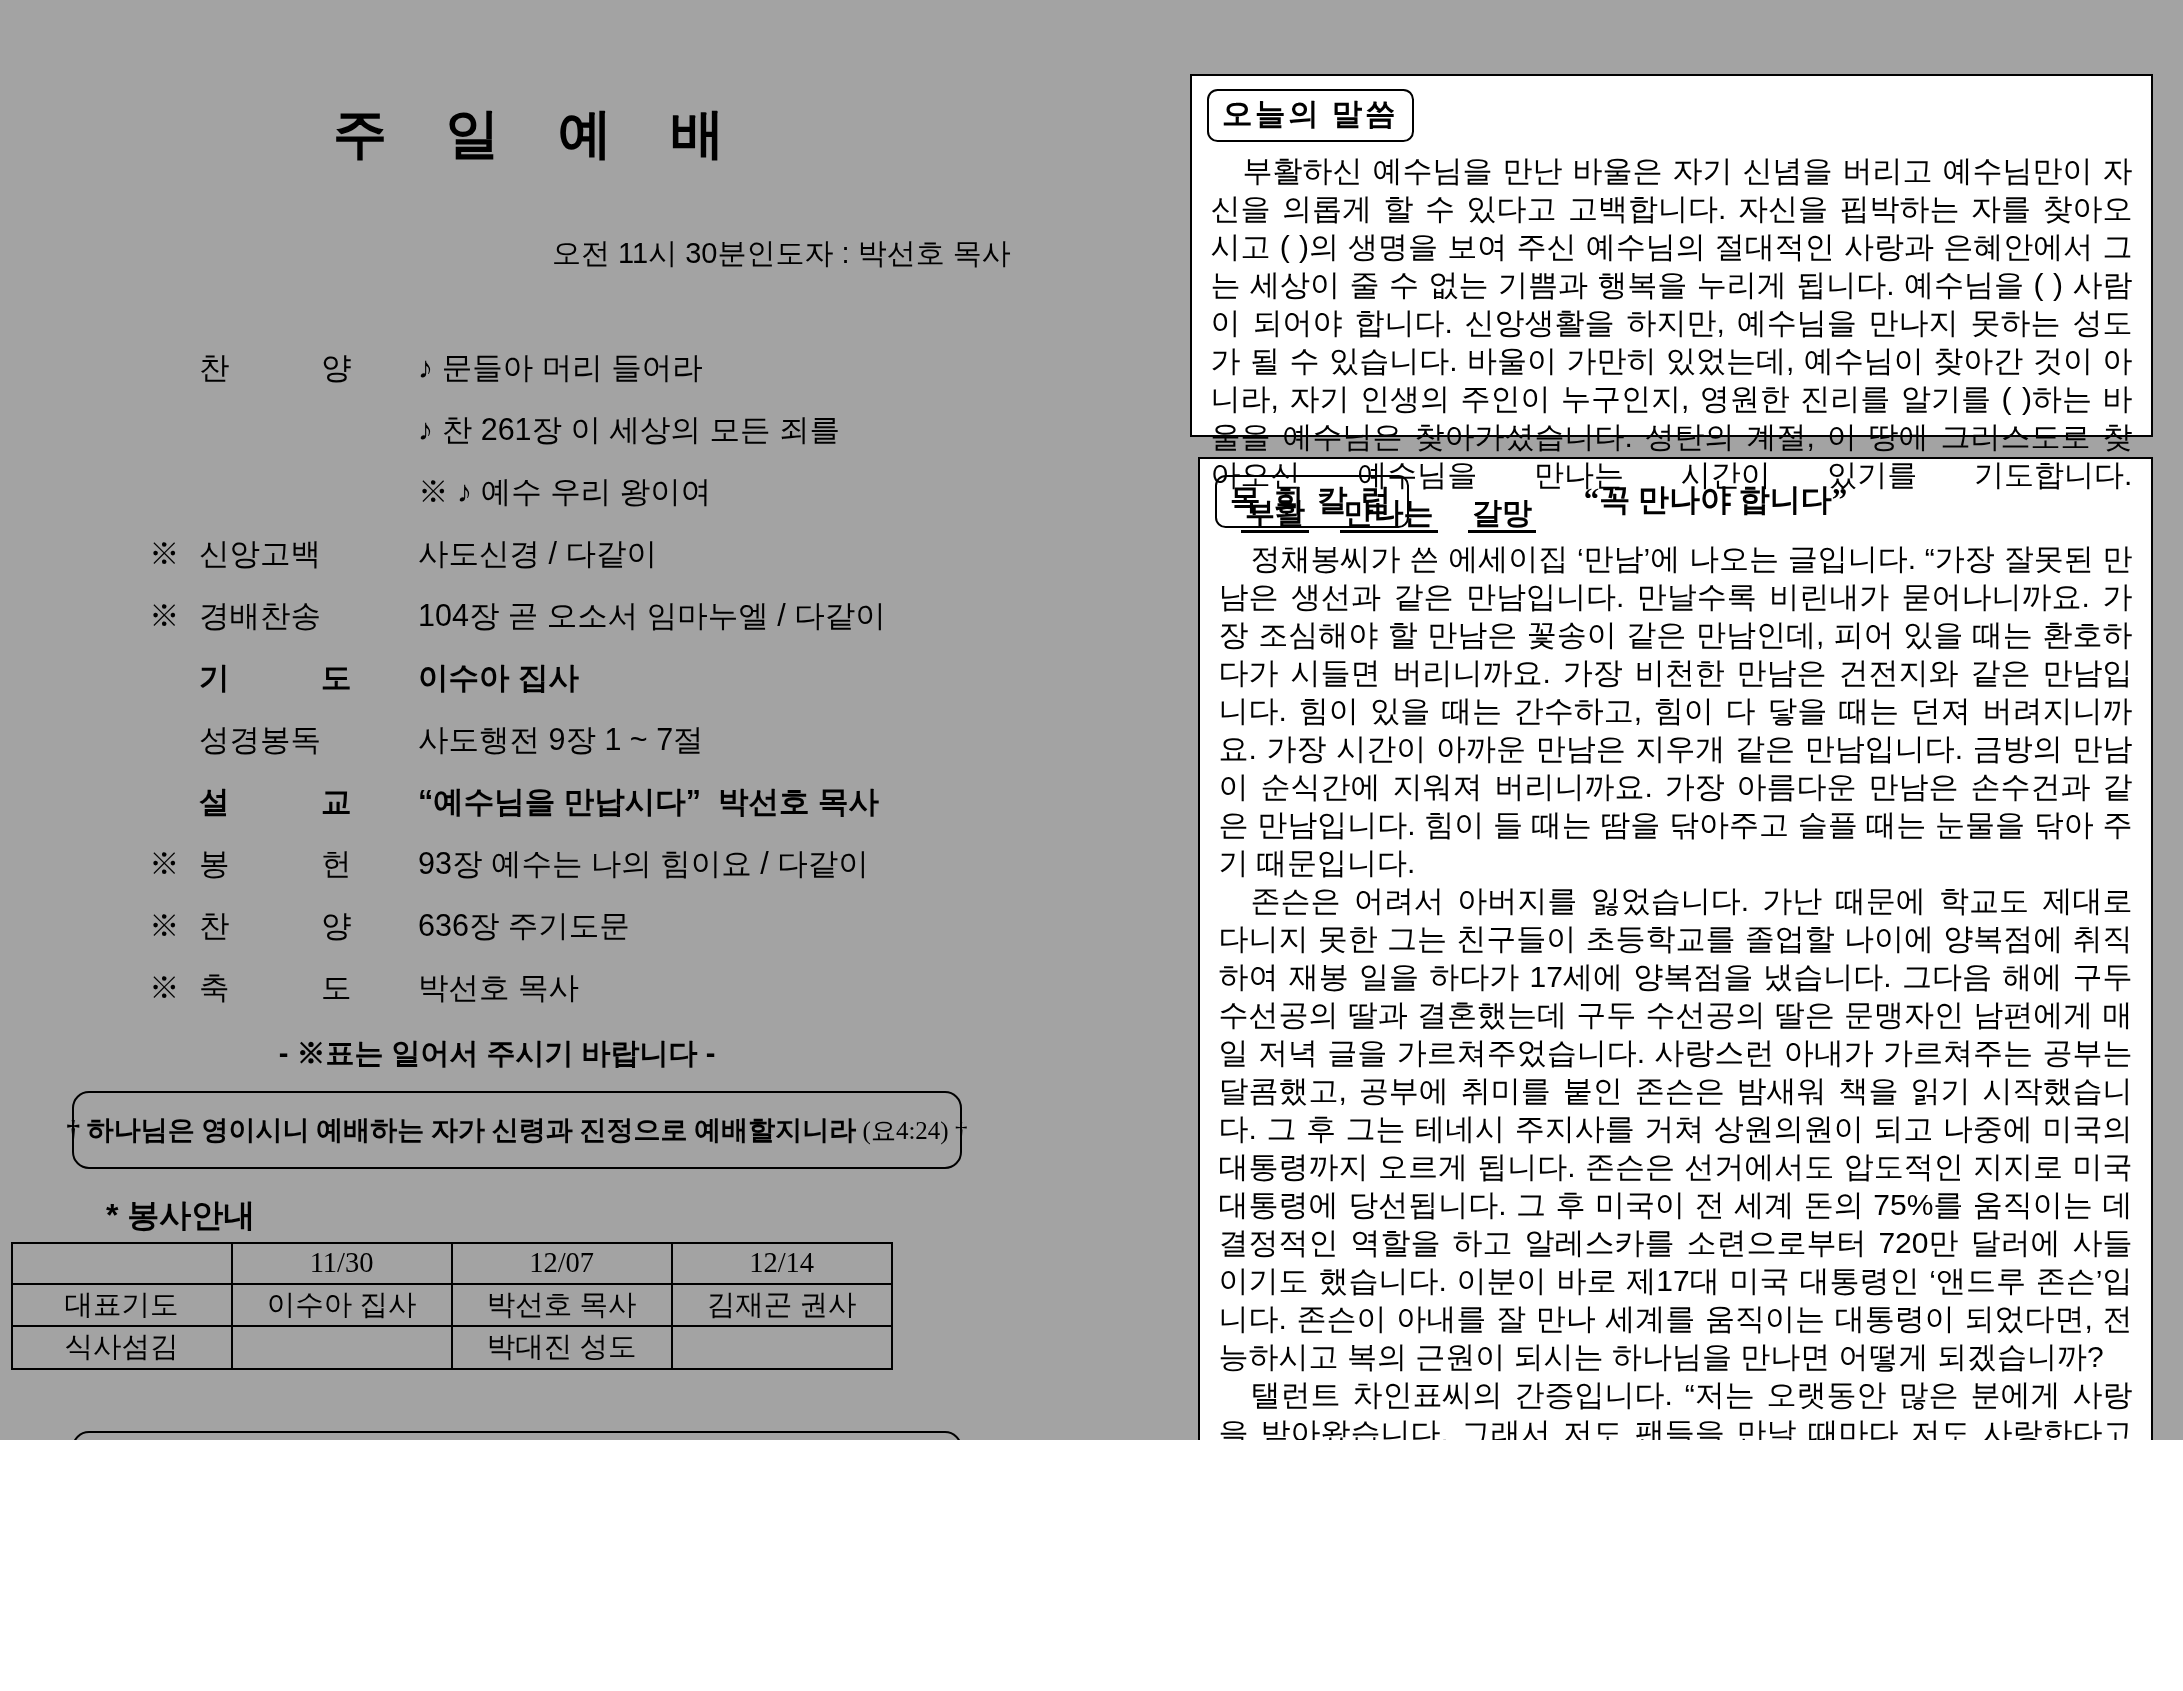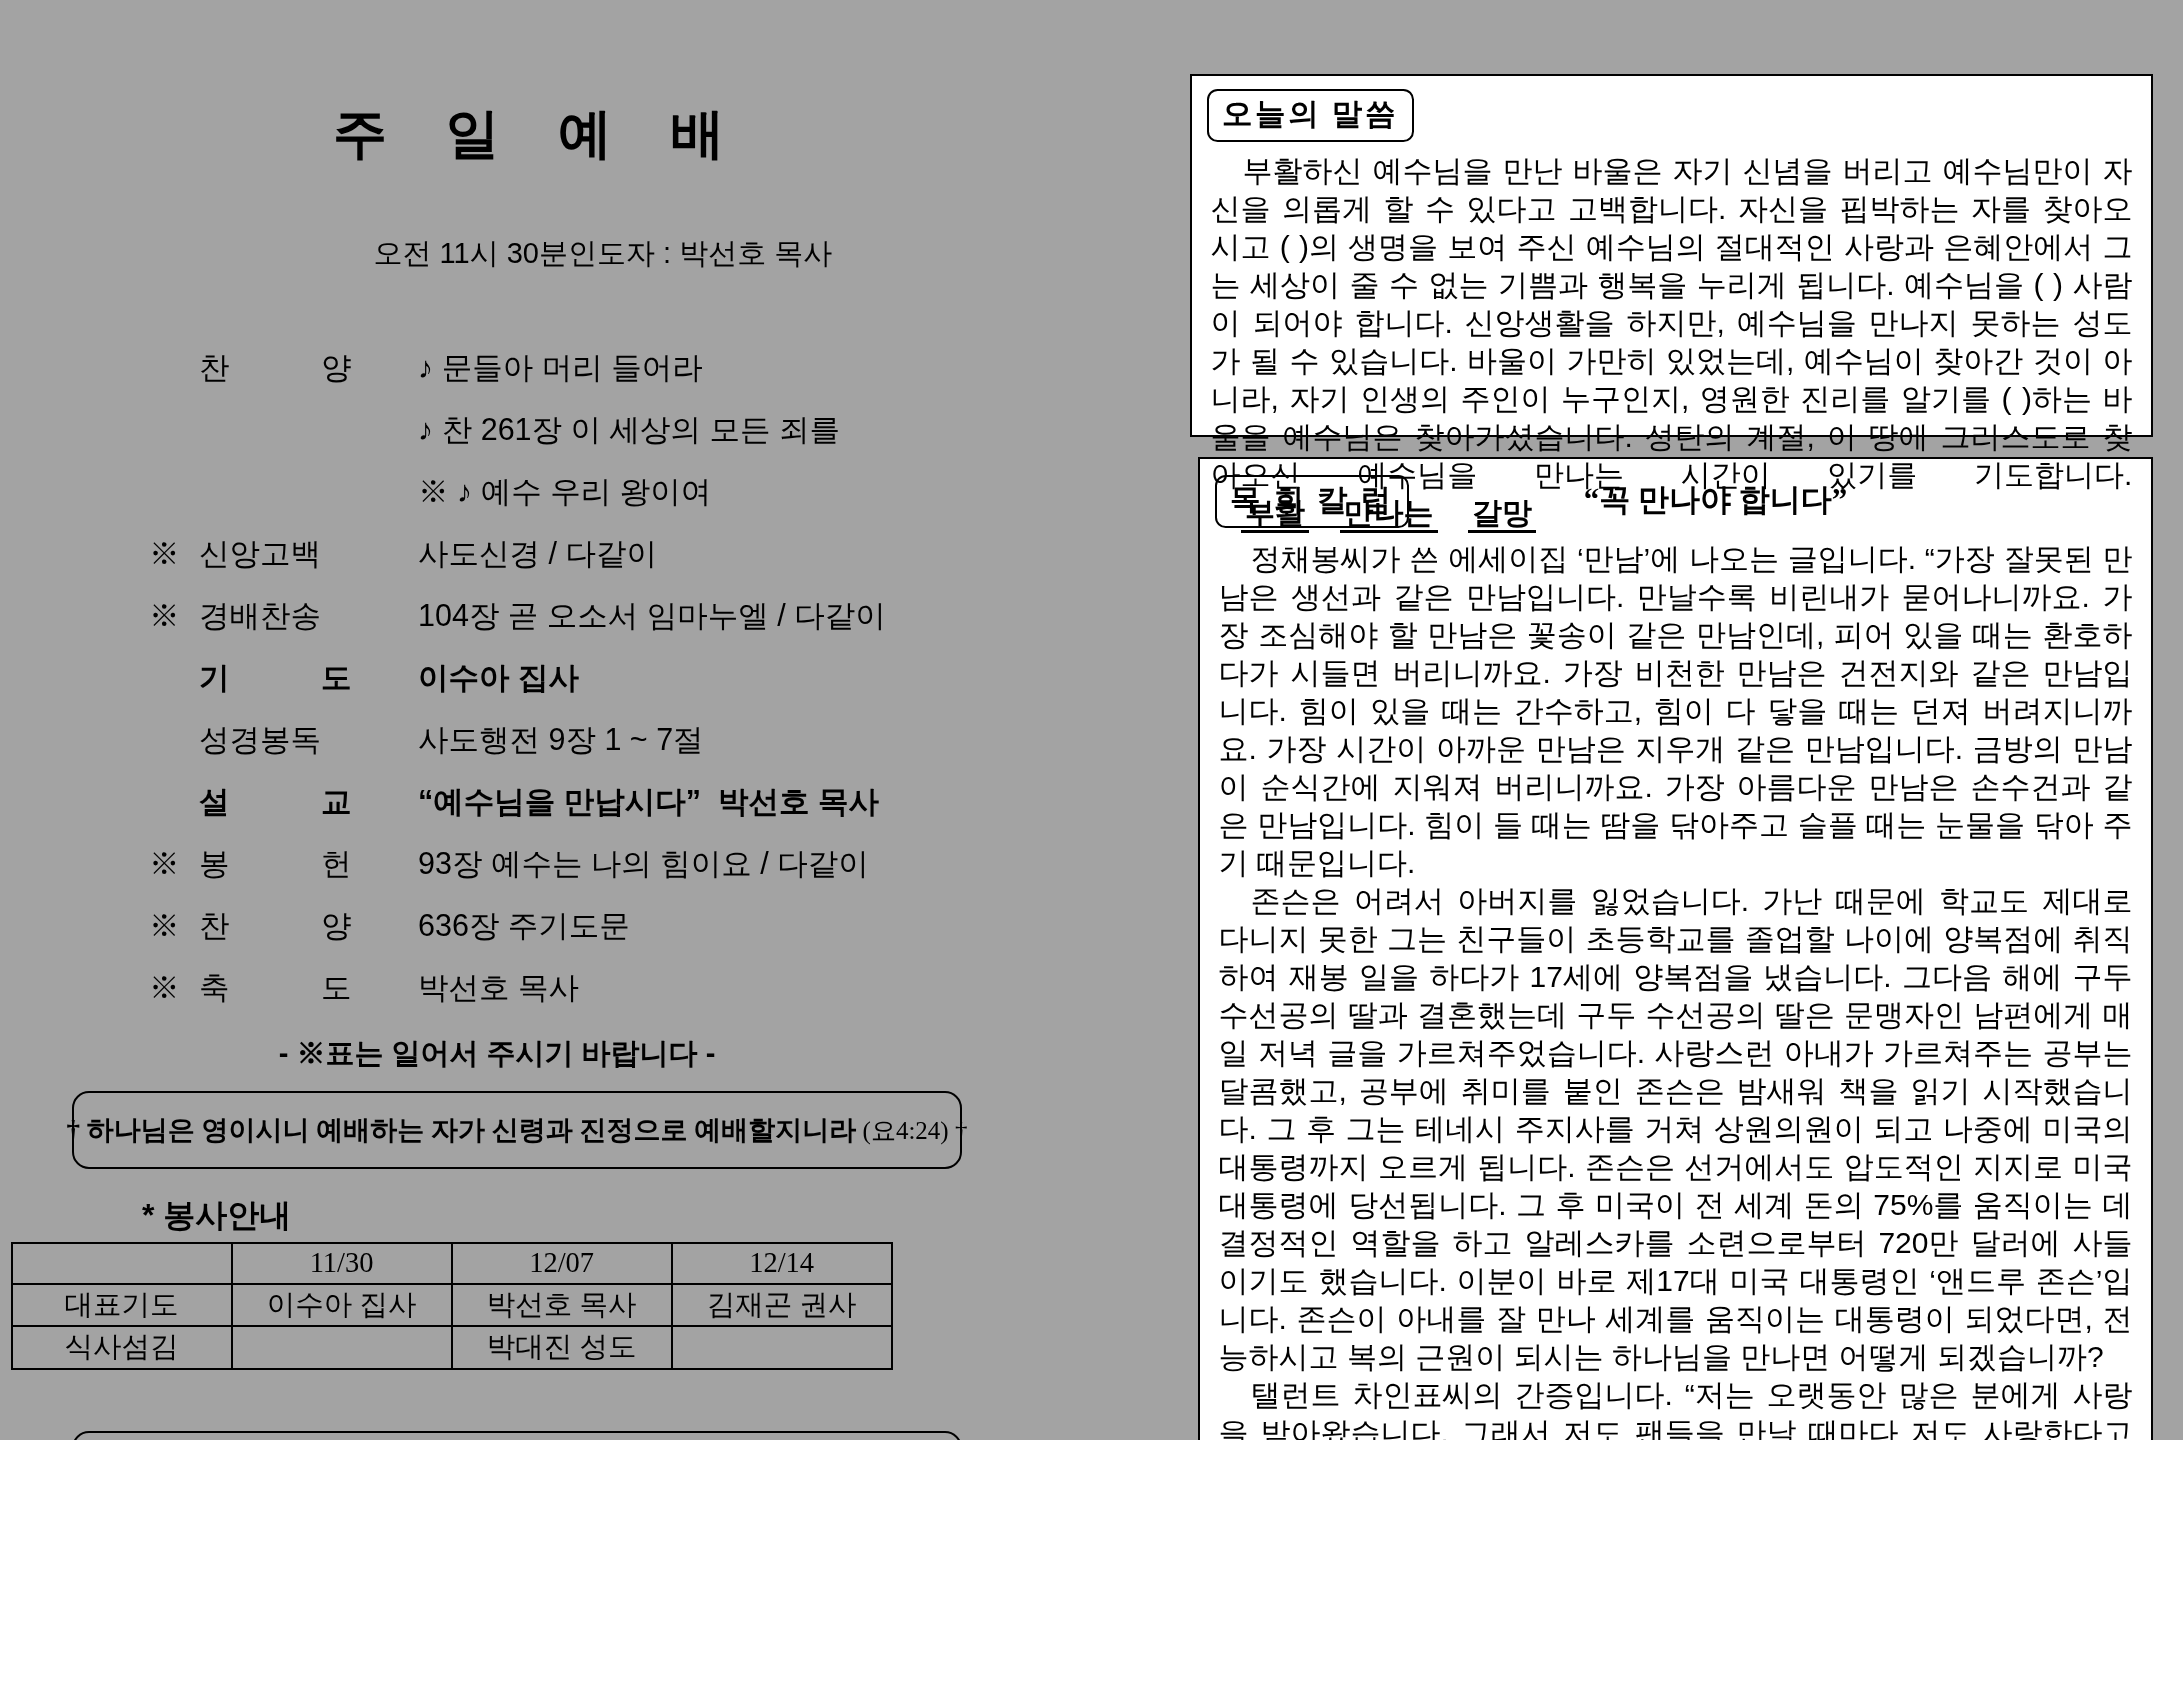--- a/index.html
+++ b/index.html
@@ -7,21 +7,21 @@
     position:relative;width:2183px;height:1440px;background:#a3a3a3;color:#000;
     font-family:"Liberation Sans", sans-serif;overflow:hidden;
   }
   
   .left-page{position:absolute;left:66px;top:53px;width:948px;}
   .title{
     text-align:center;font-family:"Liberation Serif", serif;font-weight:bold;
     font-size:54px;letter-spacing:22.5px;margin-top:45px;white-space:pre;
   }
   .meta{
-    display:flex;justify-content:center;align-items:baseline;
+    display:flex;justify-content:flex-end;align-items:baseline;
     margin-top:63px;padding-left:129px;padding-right:3.3px;font-size:29px;
   }
   .order{margin-top:63px;}
   .row{
     display:grid;grid-template-columns:50px 219px 1fr;
     padding-left:83px;height:62px;align-items:center;font-size:30.5px;
   }
   .row .mark{white-space:pre;}
   .row .label{white-space:pre;}
   .row .value{white-space:pre;}
@@ -31,21 +31,21 @@
     padding-right:86px;
   }
   .verse-box{
     position:absolute;left:5.3px;width:890px;border:2.7px solid #000;
     border-radius:17px;box-sizing:border-box;
     font-family:"Liberation Serif", serif;
   }
   .verse-box--top{top:1091px;height:78px;display:flex;align-items:center;justify-content:center;}
   .verse-line{font-size:27px;font-weight:bold;white-space:nowrap;}
   .verse-ref{font-weight:normal;font-size:25px;}
-  .service-title{position:absolute;left:106px;top:1194px;font-size:32px;font-weight:bold;margin-left:36px;}
+  .service-title{position:absolute;left:106px;top:1194px;font-size:32px;font-weight:bold;}
   .duty-table{
     position:absolute;left:10.6px;top:1242px;width:882px;
     border-collapse:collapse;table-layout:fixed;font-size:28.5px;
     font-family:"Liberation Serif", serif;
   }
   .duty-table td{
     border:2.7px solid #000;height:36px;text-align:center;vertical-align:middle;
     padding:1.3px 2.7px;
   }
   .verse-box--bottom{top:1431px;height:133px;padding:14.6px 24px;box-sizing:border-box;}

